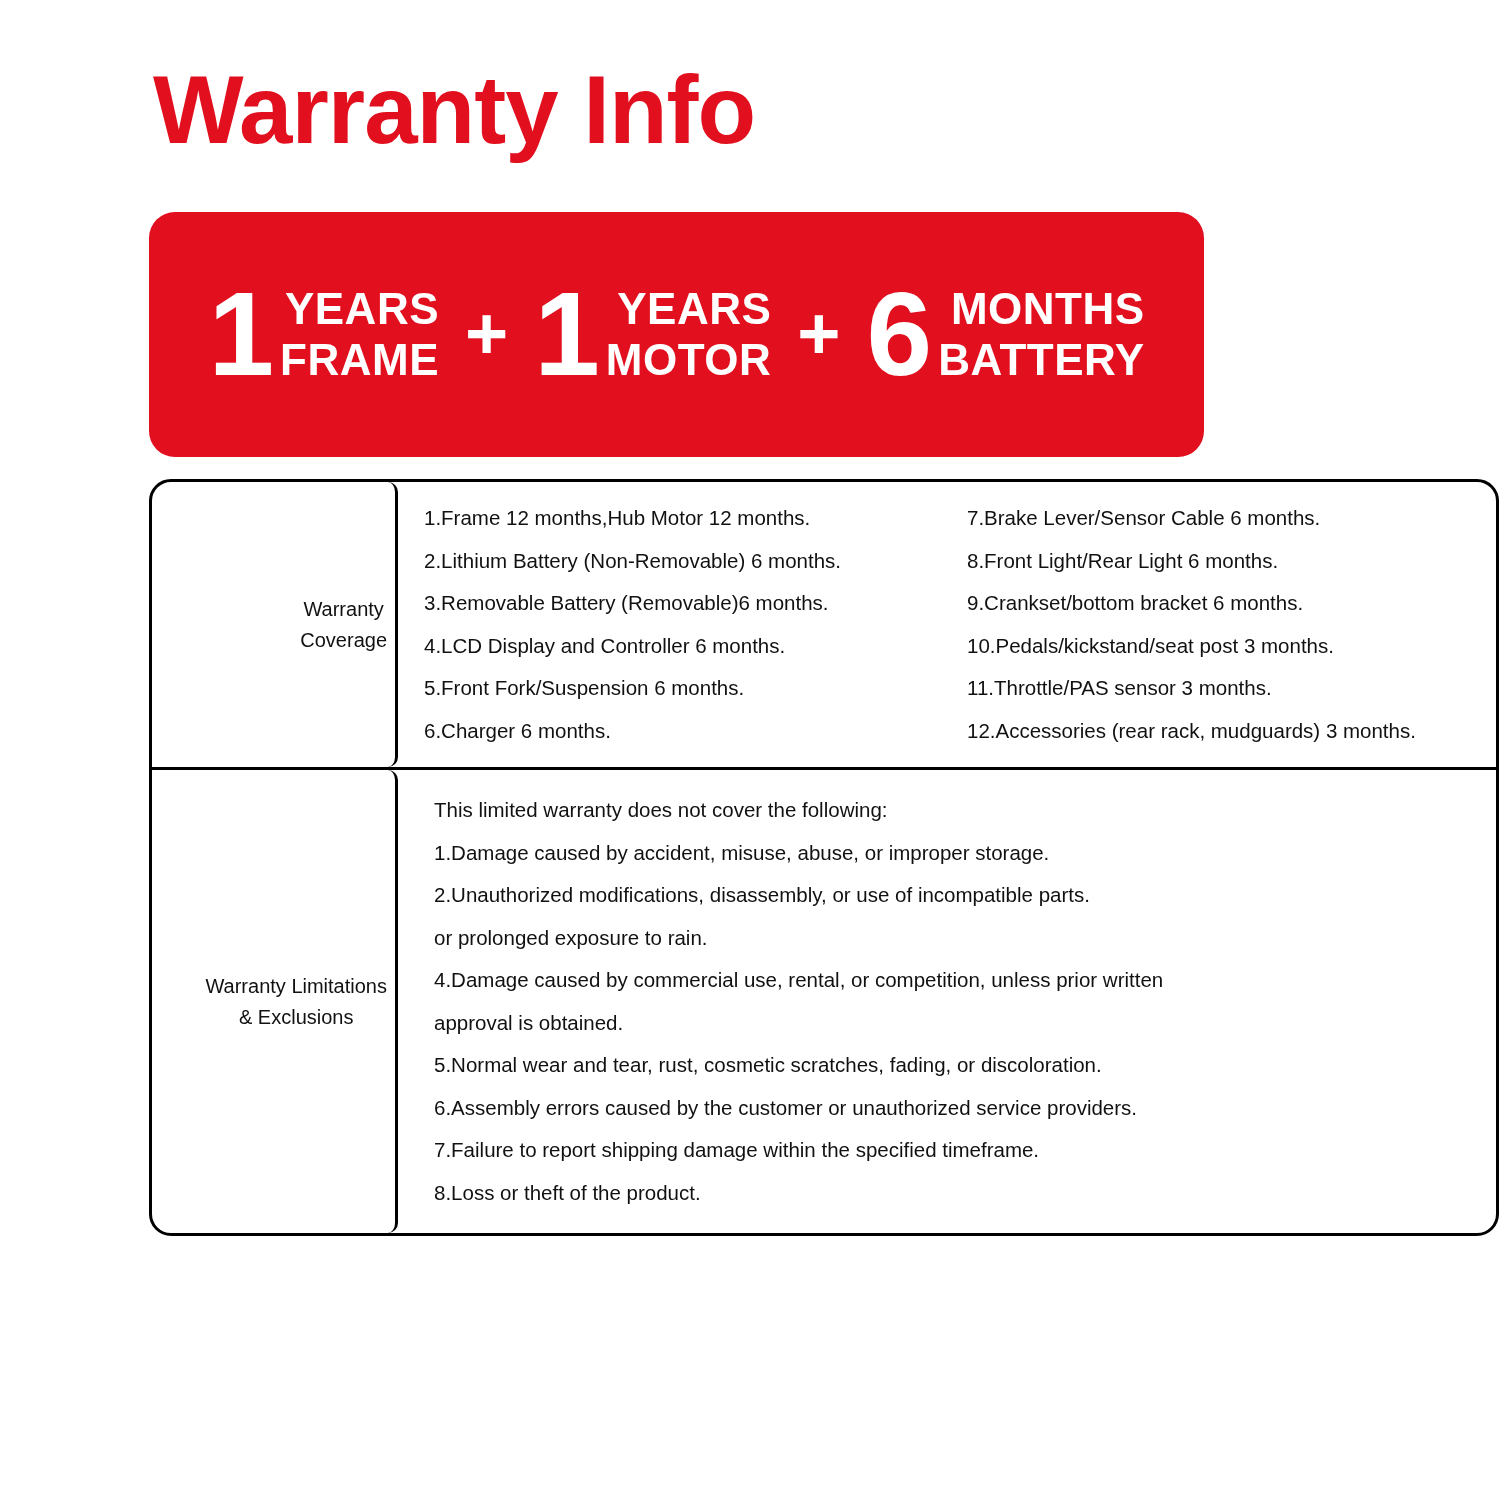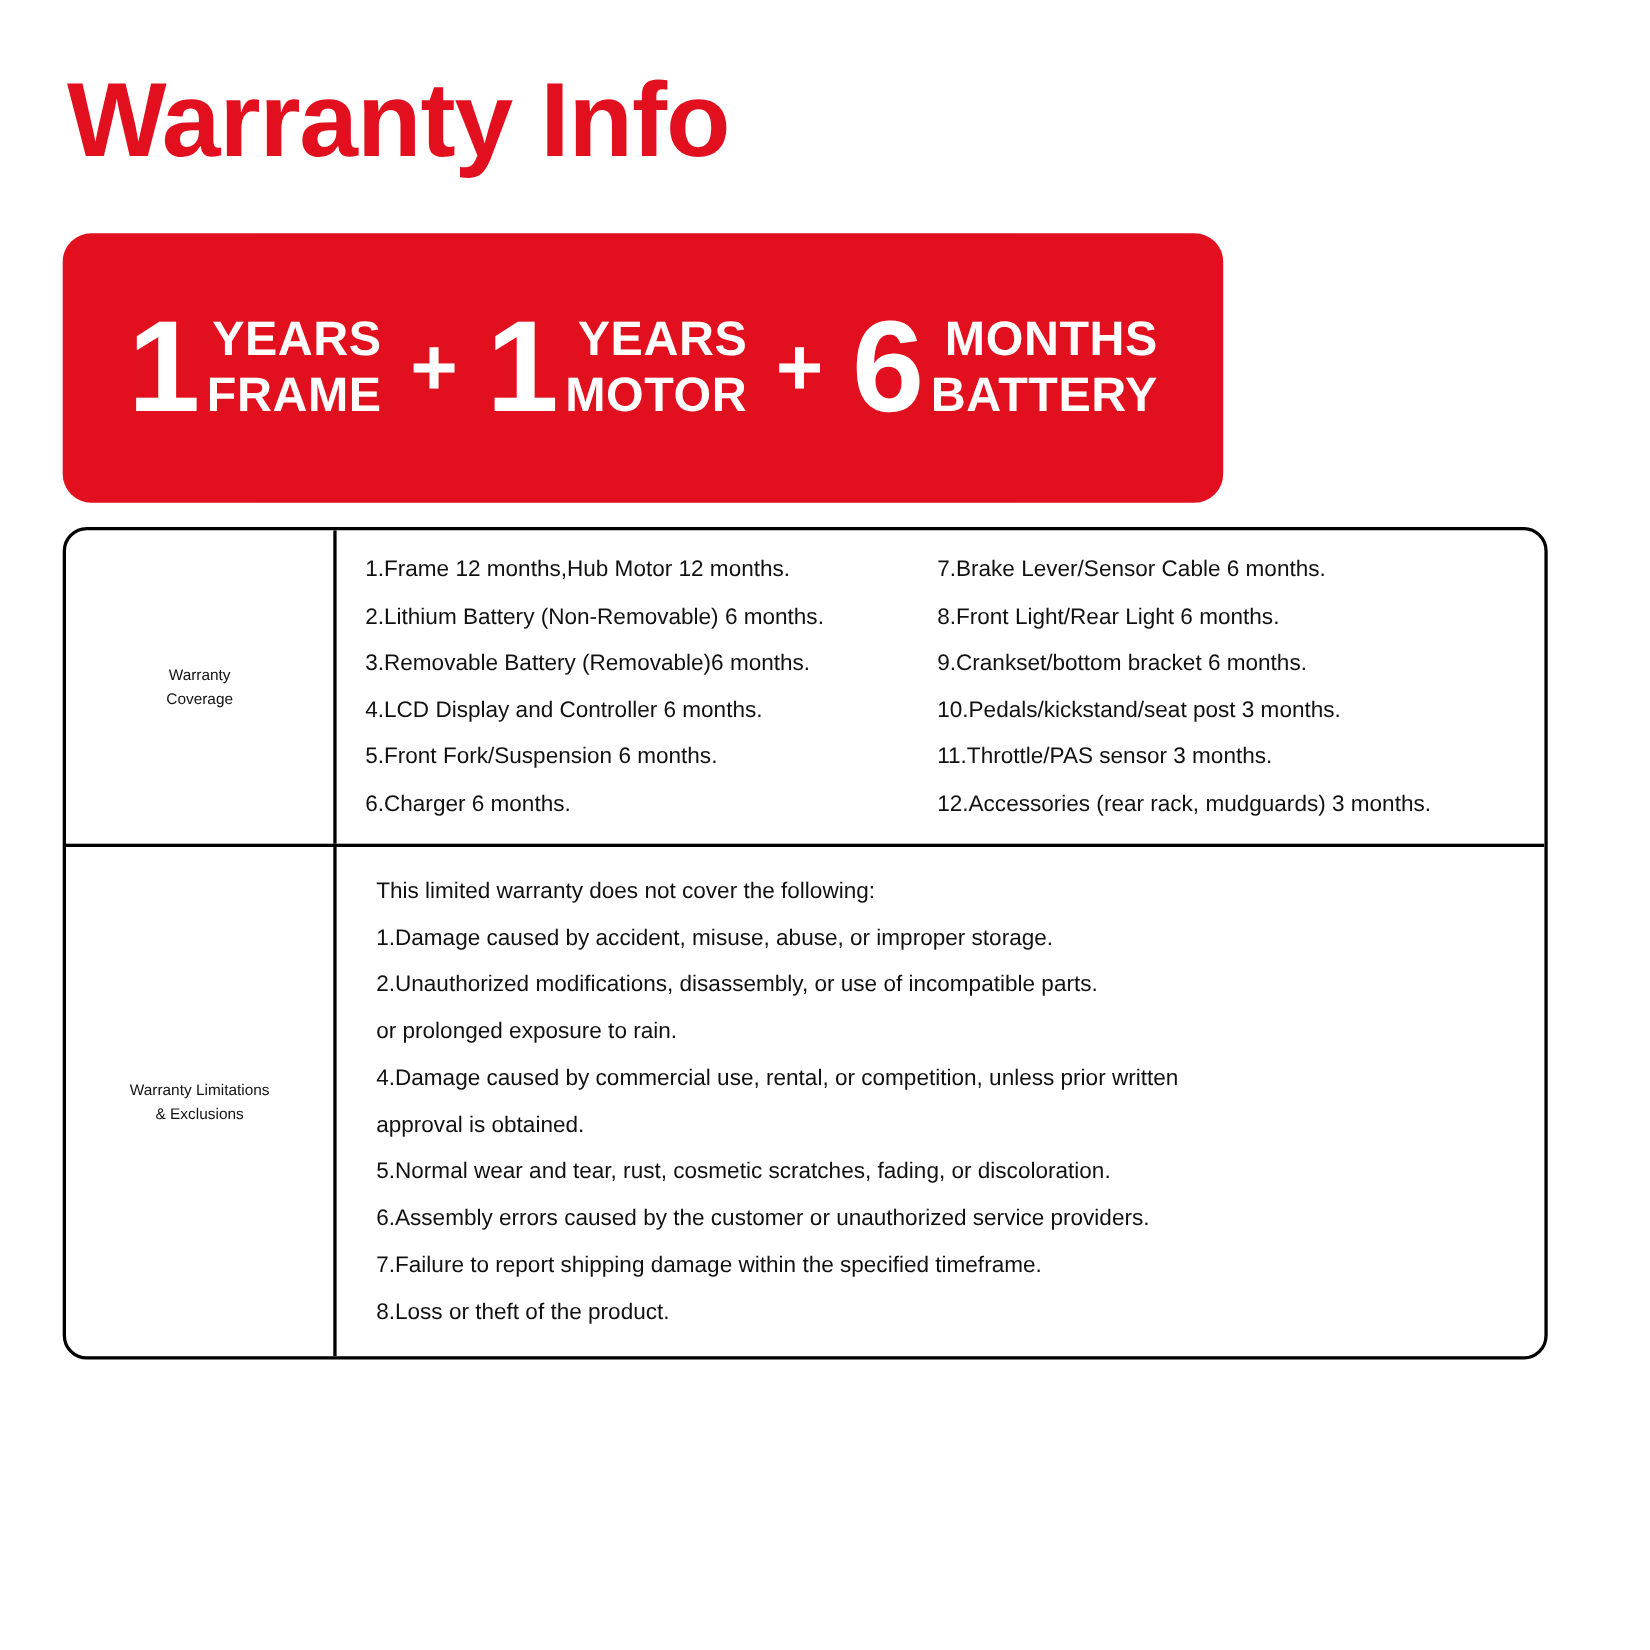--- a/index.html
+++ b/index.html
@@ -12,22 +12,23 @@
     height: 1500px;
     font-family: "Liberation Sans", sans-serif;
     color: #111111;
     position: relative;
     overflow: hidden;
   }
   .page {
     width: 1364px;
     height: 1500px;
     box-sizing: border-box;
-    padding: 0 57px;
+    padding: 0 117px;
     position: relative;
+    margin-left: 32px;
   }
 
   
   .title {
     font-size: 96px;
     font-weight: bold;
     color: #e2101e;
     letter-spacing: -1px;
     line-height: 1;
     padding-top: 62px;
@@ -102,34 +103,36 @@
   }
   .row.first {
     border-bottom: 3px solid #000000;
   }
   .label-cell {
     width: 246px;
     min-width: 246px;
     border-right: 3px solid #000000;
     display: flex;
     align-items: center;
-    justify-content: center;
+    justify-content: flex-end;
     text-align: center;
-    font-size: 14px;
+    font-size: 20px;
     line-height: 1.55;
     padding: 10px 8px;
     box-sizing: border-box;
+    border-radius: 10px;
   }
   .content-cell {
     flex: 1;
     padding: 26px 20px 26px 26px;
     box-sizing: border-box;
   }
   .cols {
     display: flex;
+    gap: 23px;
   }
   .col-left {
     width: 520px;
     min-width: 520px;
   }
   .col-right {
     flex: 1;
   }
   .item {
     font-size: 20.5px;

